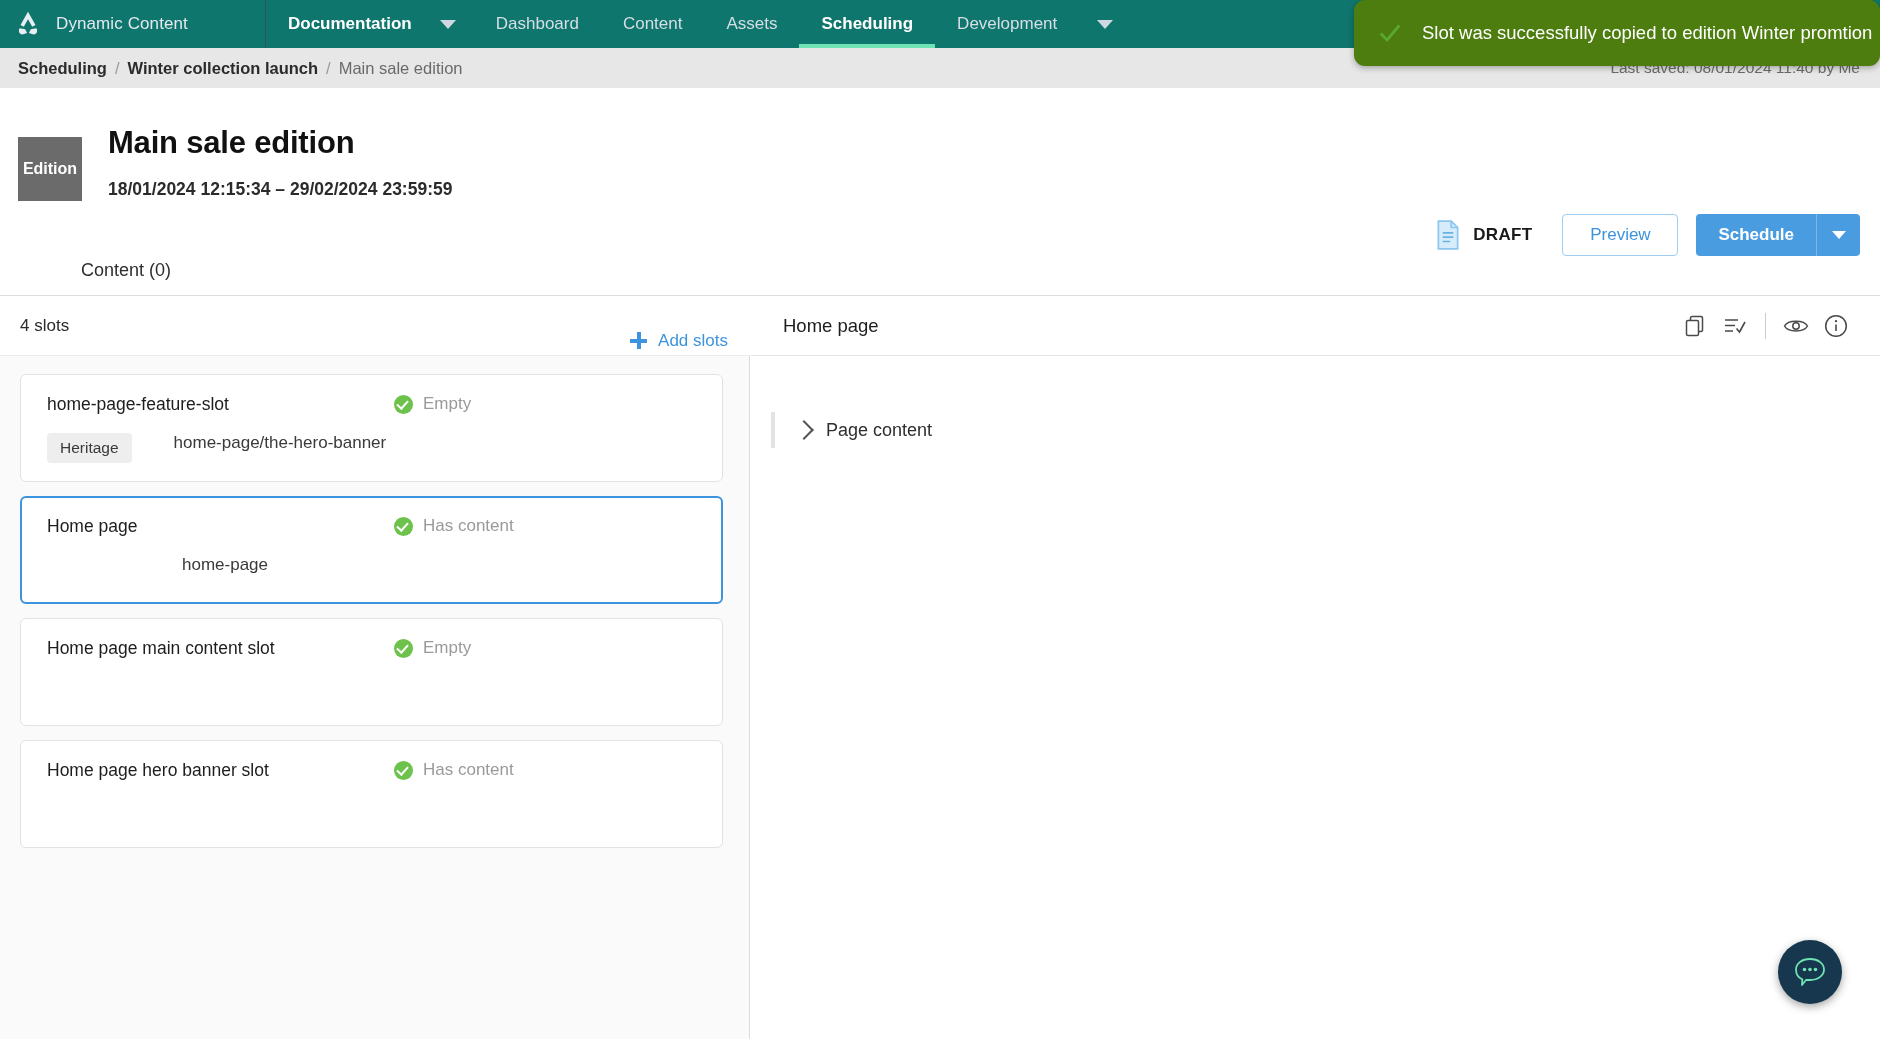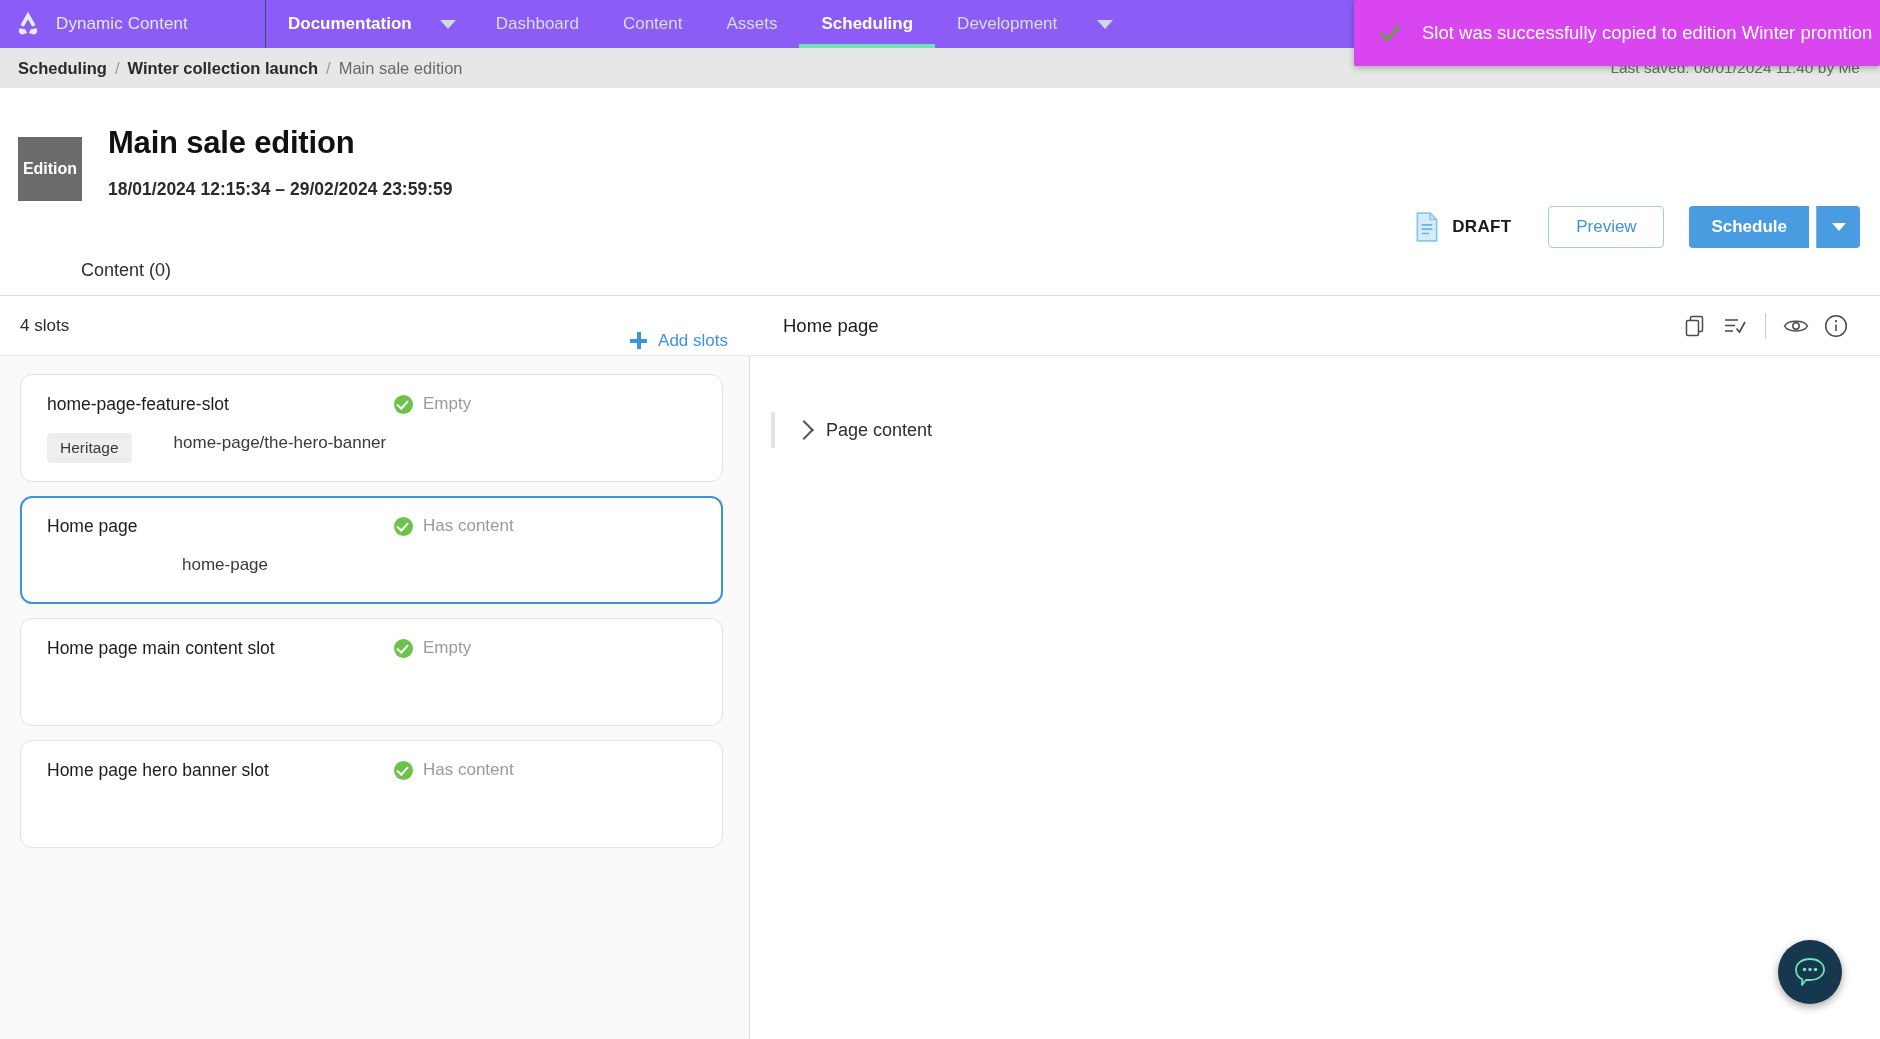--- a/index.html
+++ b/index.html
@@ -8,21 +8,21 @@
     height: 1039px;
     overflow: hidden;
     font-family: "Liberation Sans", sans-serif;
     background: #ffffff;
   }
 
   
   .topnav {
     position: absolute; top: 0; left: 0;
     width: 1880px; height: 48px;
-    background: #8b5cf6;
+    background: #0f766e;
     display: flex; align-items: stretch;
     color: #dfe6ec;
     z-index: 5;
   }
   .logo-cell {
     width: 56px; display: flex; align-items: center; justify-content: center;
   }
   .brand-cell {
     display: flex; align-items: center;
     padding: 0 22px 0 0;
@@ -51,26 +51,26 @@
     width: 0; height: 0;
     border-left: 8px solid transparent;
     border-right: 8px solid transparent;
     border-top: 9px solid #cfd9e2;
   }
 
   
   .toast {
     position: absolute; top: 0px; left: 1354px;
     width: 526px; height: 66px;
-    background: #d946ef;
+    background: #4d7c0f;
     display: flex; align-items: center;
     padding: 0 22px;
     box-shadow: 0 2px 6px rgba(0,0,0,.3);
     z-index: 40;
-    border-radius: 2px;
+    border-radius: 11px;
   }
   .toast-check {
     width: 28px; height: 28px; flex: none;
     margin-right: 18px;
   }
   .toast-text { color: #ffffff; font-size: 18.5px; white-space: nowrap; }
 
   
   .crumbbar {
     position: absolute; top: 48px; left: 0;
@@ -104,22 +104,22 @@
   .page-title {
     position: absolute; left: 108px; top: 37px;
     font-size: 31px; font-weight: bold; color: #111111;
     letter-spacing: -.2px;
   }
   .page-dates {
     position: absolute; left: 108px; top: 91px;
     font-size: 17.5px; font-weight: bold; color: #2b2b2b;
   }
   .head-actions {
-    position: absolute; right: 20px; top: 118px;
-    display: flex; align-items: center; gap: 7px; justify-content: flex-end;
+    position: absolute; right: 20px; top: 126px;
+    display: flex; align-items: center; gap: 0; justify-content: flex-end;
   }
   .draft-wrap { display: flex; align-items: center; margin-right: 30px;}
   .draft-icon { width: 26px; height: 30px; margin-right: 12px; }
   .draft-label { font-size: 17px; font-weight: bold; color: #1a1a1a; letter-spacing: .3px;}
   .btn-preview {
     height: 42px; min-width: 116px;
     border: 1px solid #9fcdf0; border-radius: 4px;
     background: #ffffff; color: #3d93dd;
     font-size: 17px; font-family: inherit;
     cursor: pointer; padding: 0 16px;
@@ -193,21 +193,21 @@
     content: ""; position: absolute; background: #3d93dd;
   }
   .plus-icon::before { left: 0; top: 6.5px; width: 17px; height: 4px; }
   .plus-icon::after { top: 0; left: 6.5px; height: 17px; width: 4px; }
 
   .slot-list { padding: 18px 20px 0 20px; }
   .slot-card {
     width: 703px;
     background: #ffffff;
     border: 1px solid #e2e2e2;
-    border-radius: 12px;
+    border-radius: 6px;
     margin-bottom: 14px;
     padding: 16px 22px 18px 26px;
     cursor: pointer;
     min-height: 86px;
   }
   .slot-card.selected {
     border: 2px solid #3d93dd;
     padding: 15px 21px 17px 25px;
   }
   .slot-row1 { display: flex; align-items: center; height: 26px; }

